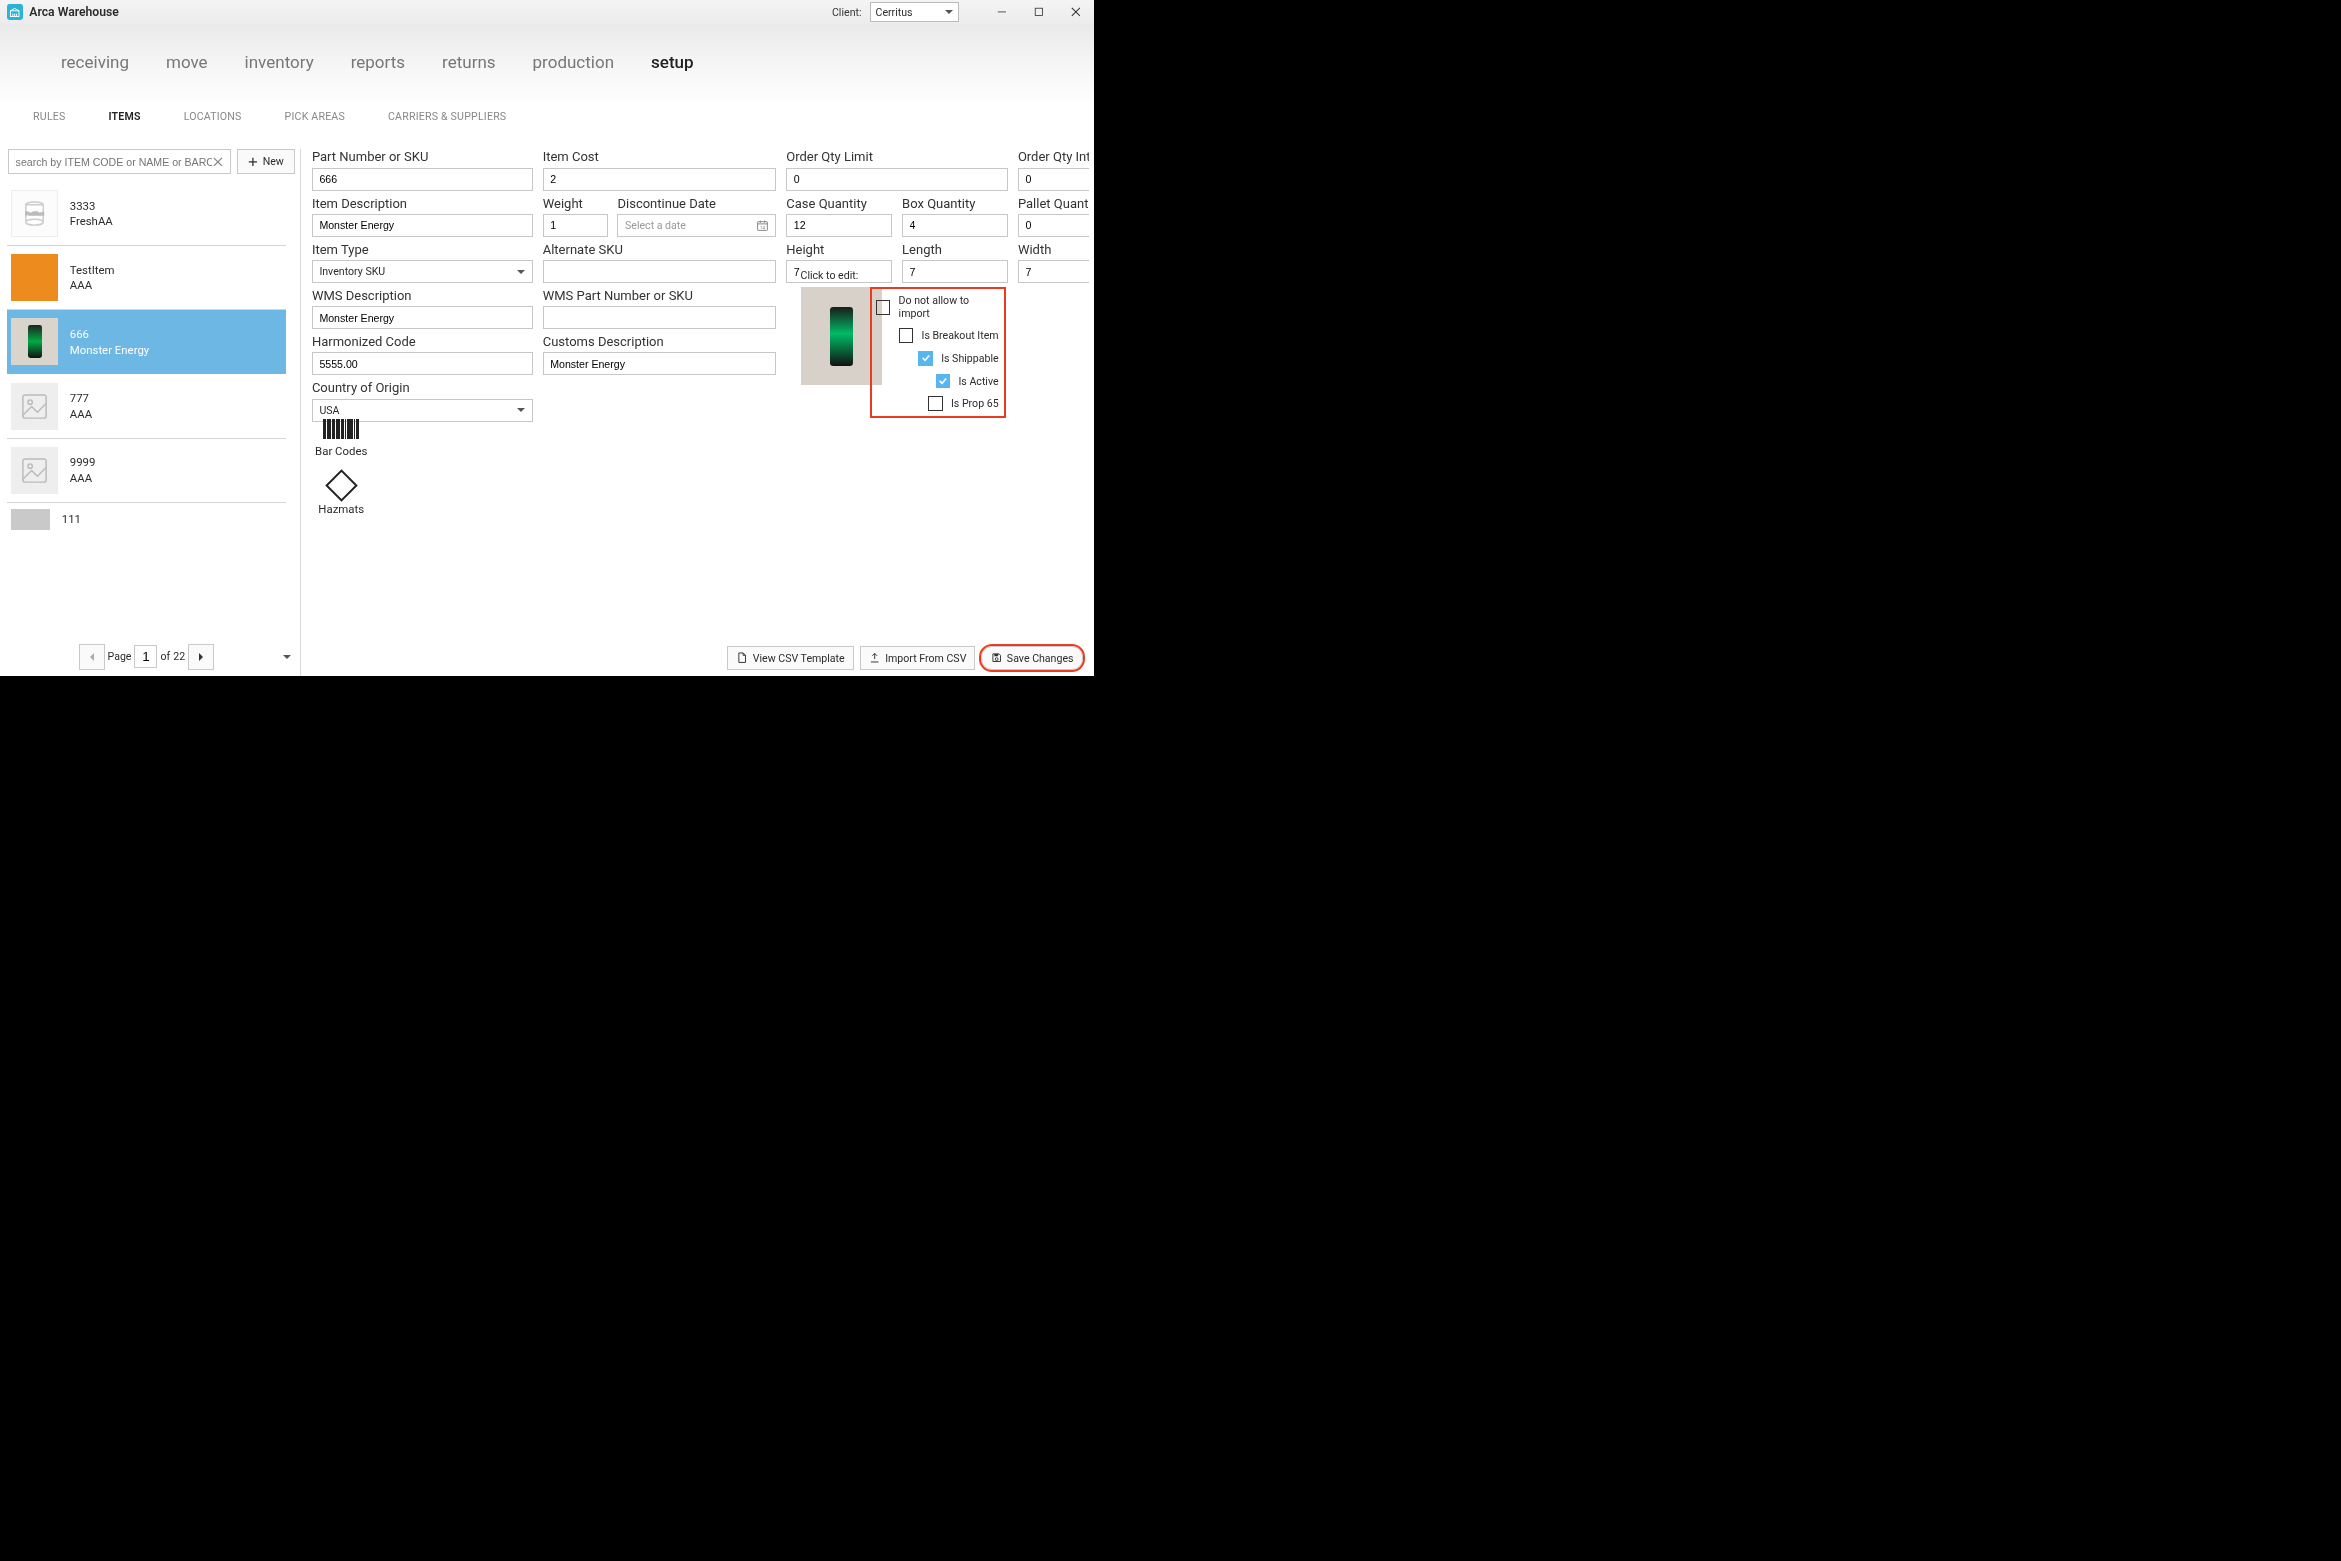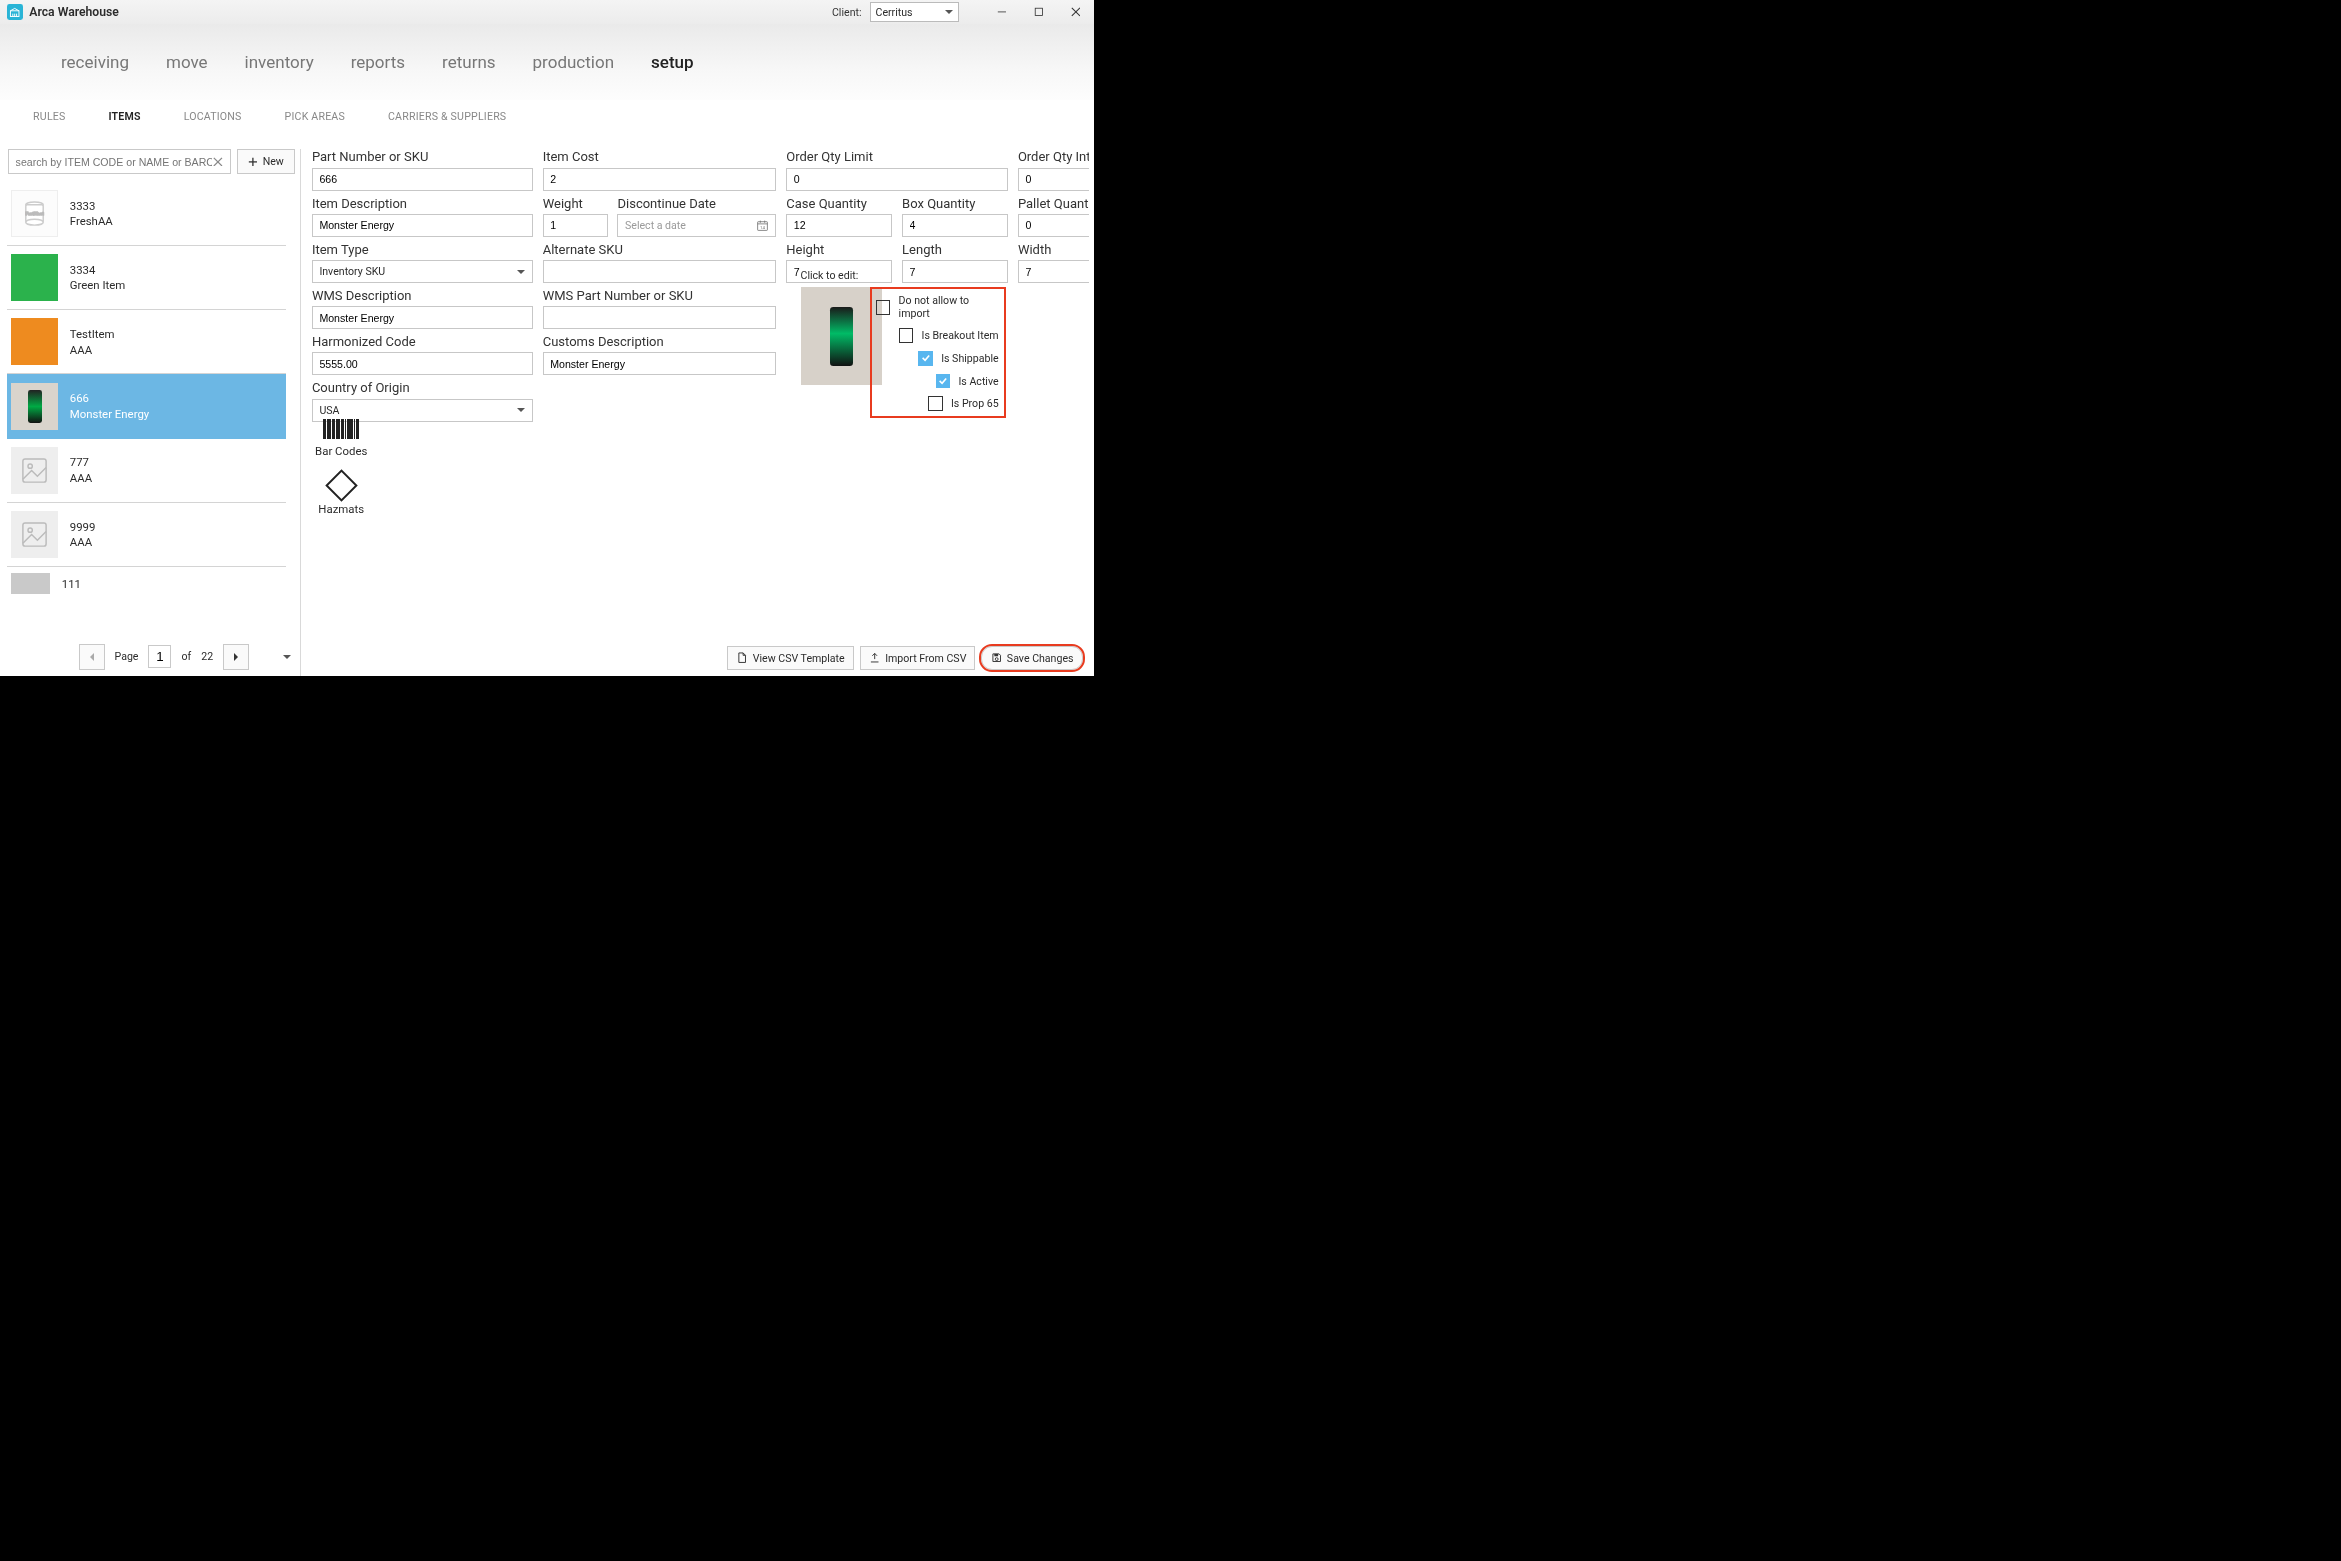--- a/index.html
+++ b/index.html
@@ -150,21 +150,21 @@
     content:""; position:absolute; width:14.6px; height:33px;
     background:linear-gradient(180deg,#222 0%,#0a4 50%,#111 100%);
     border-radius:2.4px;
   }
   .thumb.shelf { background:#c9c9c9; }
   .itemmeta .code { font-size:11.4px; }
   .itemmeta .name { font-size:11.4px; margin-top:1.6px;}
 
   .pager {
     height:39px;
-    display:flex; align-items:center; gap:10px;
+    display:flex; align-items:center; gap:3px;
     padding-left:72px;
     font-size:10.6px;
   }
   .pgbtn {
     width:26px;height:26px;border:0.8px solid #c9c9c9;background:#fafafa;
     display:flex;align-items:center;justify-content:center;
   }
   .pgbtn.disabled { color:#bbb; }
   .pginput { width:23px;height:23px;border:0.8px solid #c9c9c9;text-align:center; }
 
@@ -363,27 +363,20 @@
                 <ellipse cx="20" cy="32" rx="12" ry="4" fill="#fff" stroke="#ccc"></ellipse>
                 <text x="20" y="22" font-size="6" text-anchor="middle" fill="#d33">FastBlast</text>
               </svg>
           </div>
           <div class="itemmeta">
             <div class="code">3333</div>
             <div class="name">FreshAA</div>
           </div>
         </div>
         <div class="itemrow">
-          <div class="thumb green"></div>
-          <div class="itemmeta">
-            <div class="code">3334</div>
-            <div class="name">Green Item</div>
-          </div>
-        </div>
-        <div class="itemrow">
           <div class="thumb orange"></div>
           <div class="itemmeta">
             <div class="code">TestItem</div>
             <div class="name">AAA</div>
           </div>
         </div>
         <div class="itemrow selected">
           <div class="thumb can"></div>
           <div class="itemmeta">
             <div class="code">666</div>

